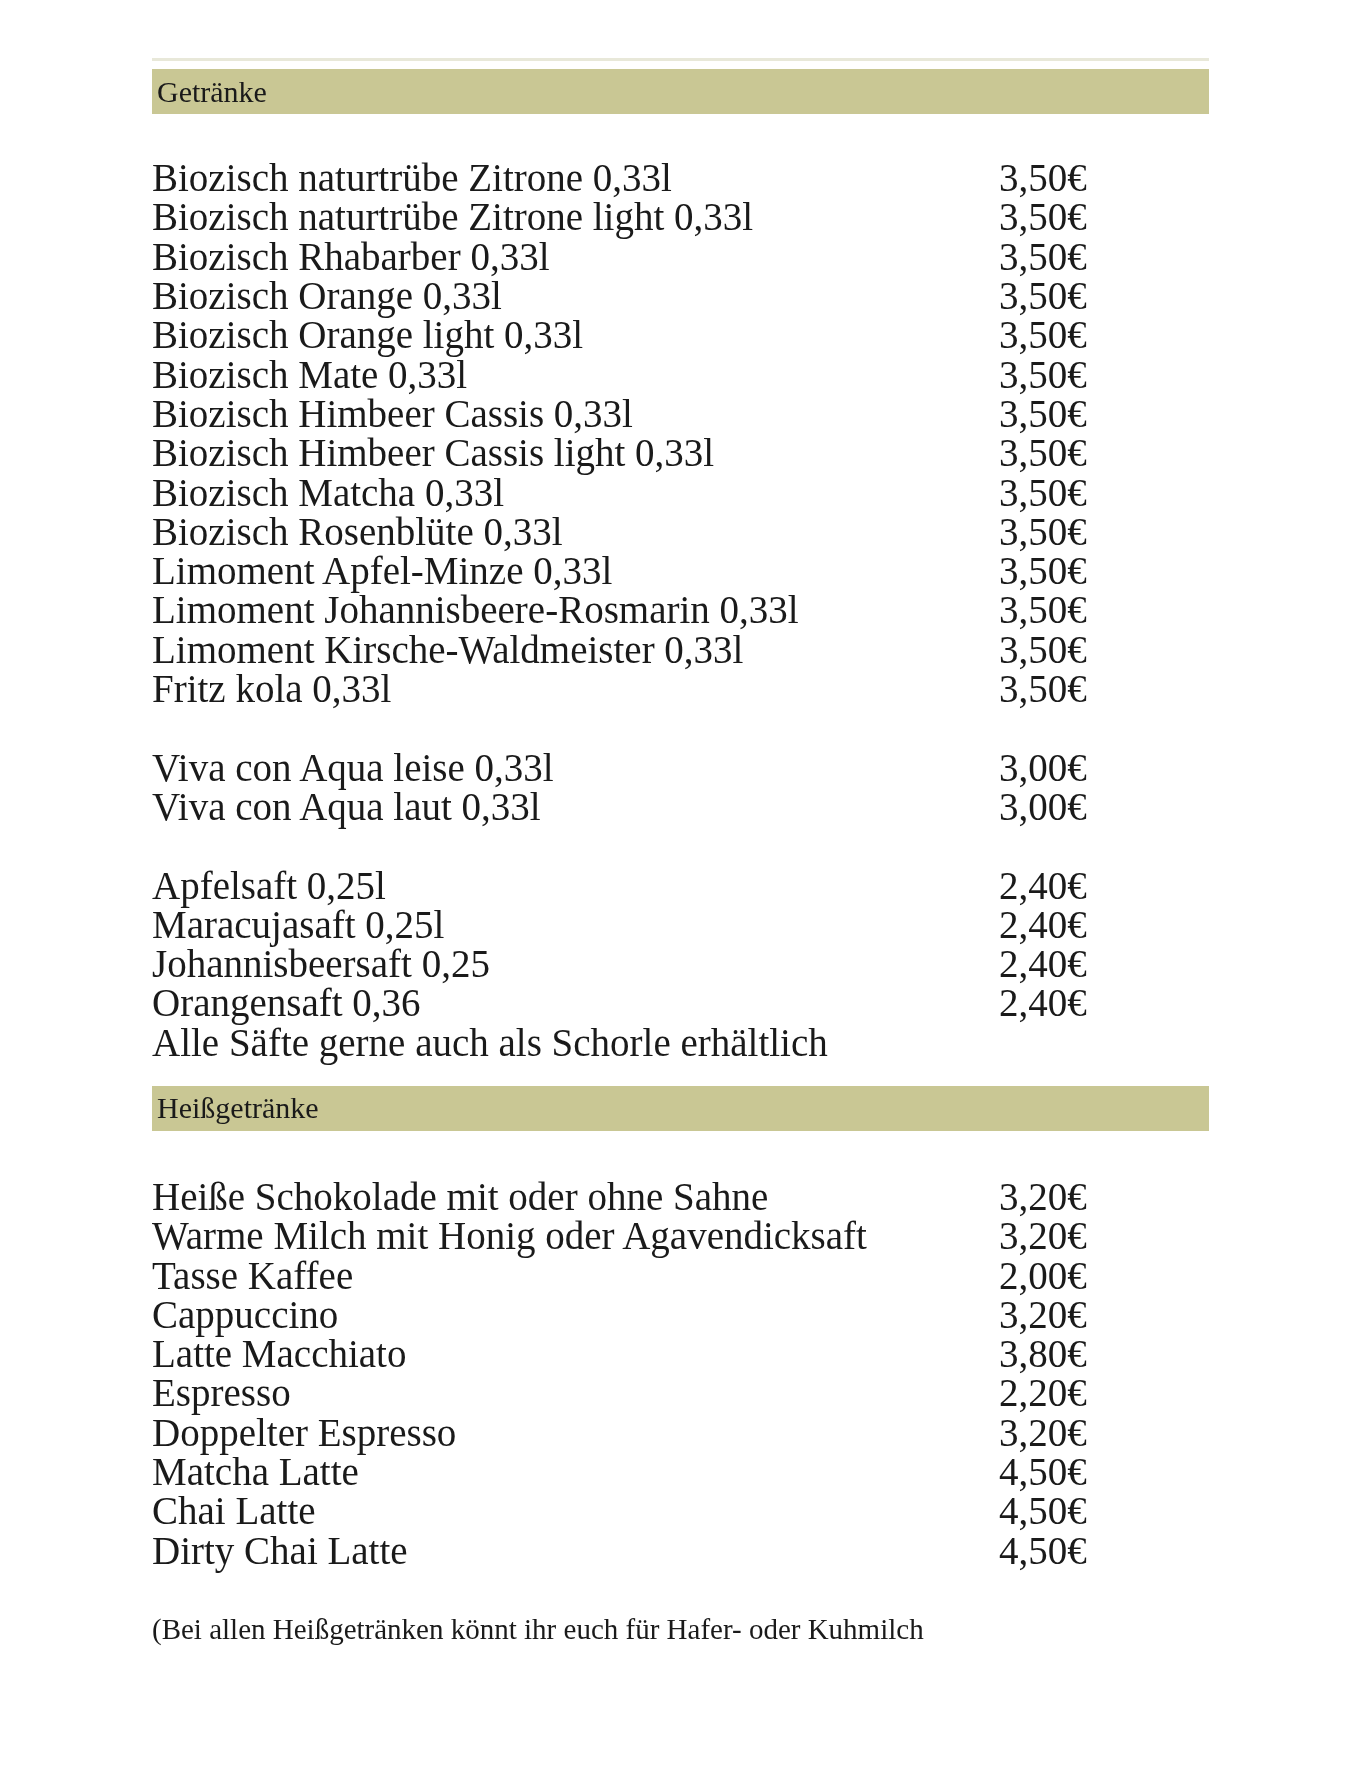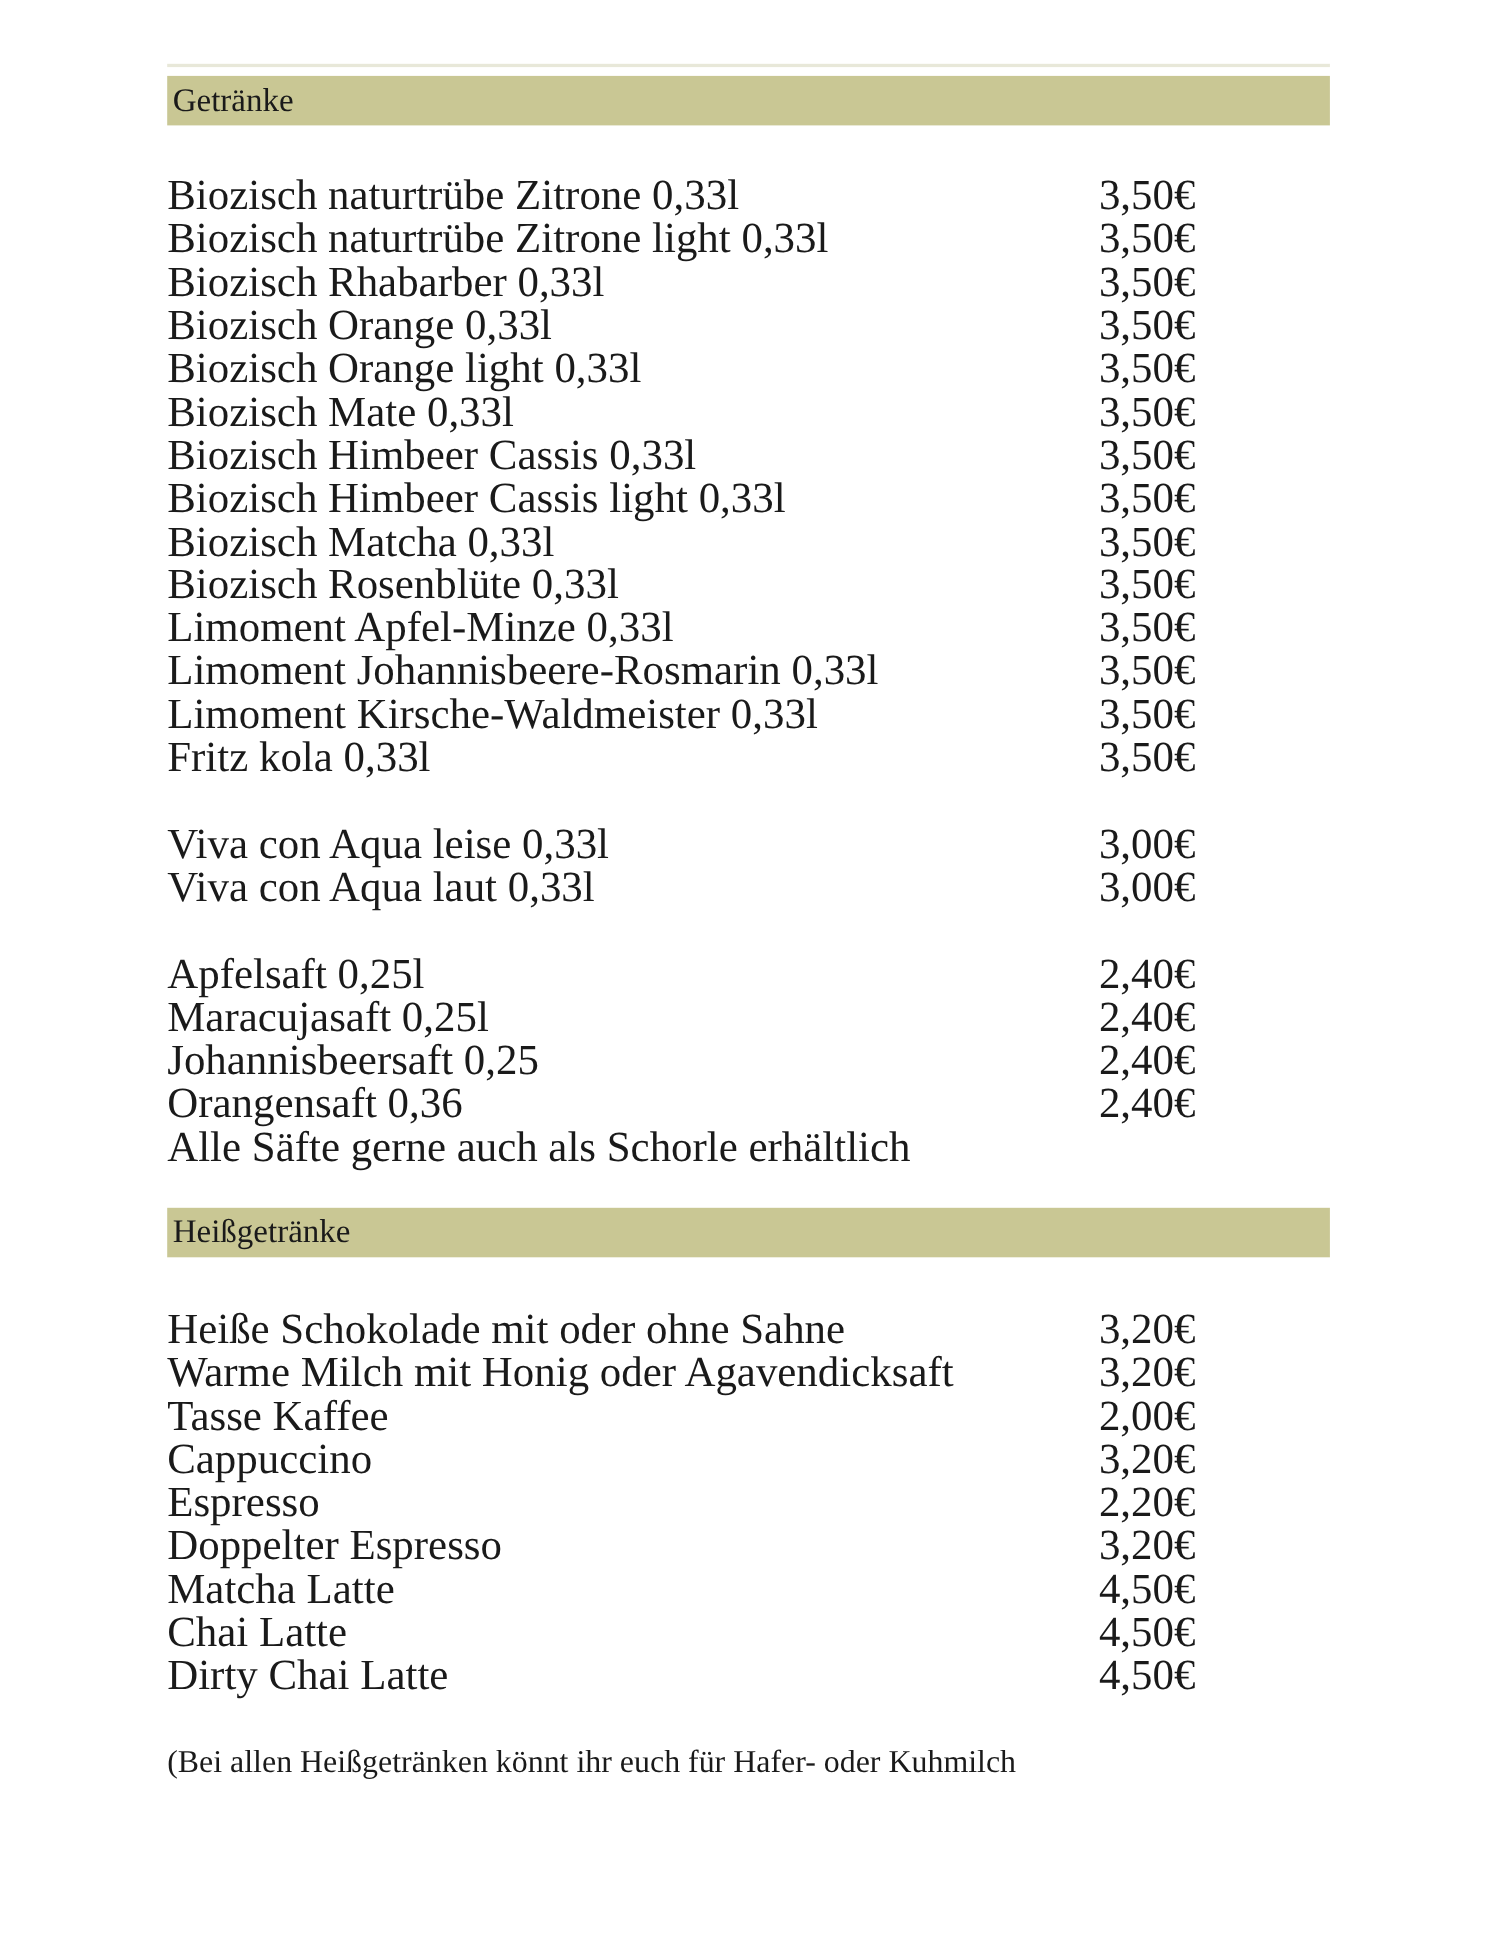--- a/index.html
+++ b/index.html
@@ -29,21 +29,21 @@
     display: flex;
     align-items: center;
     padding-left: 5px;
     box-sizing: border-box;
     font-size: 30px;
   }
   .section-bar.first {
     margin-top: 8px;
   }
   .section-bar.second {
-    margin-top: 36px;
+    margin-top: 24px;
   }
   .list {
     font-size: 39px;
   }
   .list.first {
     margin-top: 44px;
   }
   .list.second {
     margin-top: 46px;
   }
@@ -195,20 +195,24 @@
           </div>
           <div class="row">
             <span class="item-name">Tasse Kaffee</span>
             <span class="item-price">2,00€</span>
           </div>
           <div class="row">
             <span class="item-name">Cappuccino</span>
             <span class="item-price">3,20€</span>
           </div>
           <div class="row">
+            <span class="item-name">Latte Macchiato</span>
+            <span class="item-price">3,80€</span>
+          </div>
+          <div class="row">
             <span class="item-name">Espresso</span>
             <span class="item-price">2,20€</span>
           </div>
           <div class="row">
             <span class="item-name">Doppelter Espresso</span>
             <span class="item-price">3,20€</span>
           </div>
           <div class="row">
             <span class="item-name">Matcha Latte</span>
             <span class="item-price">4,50€</span>

